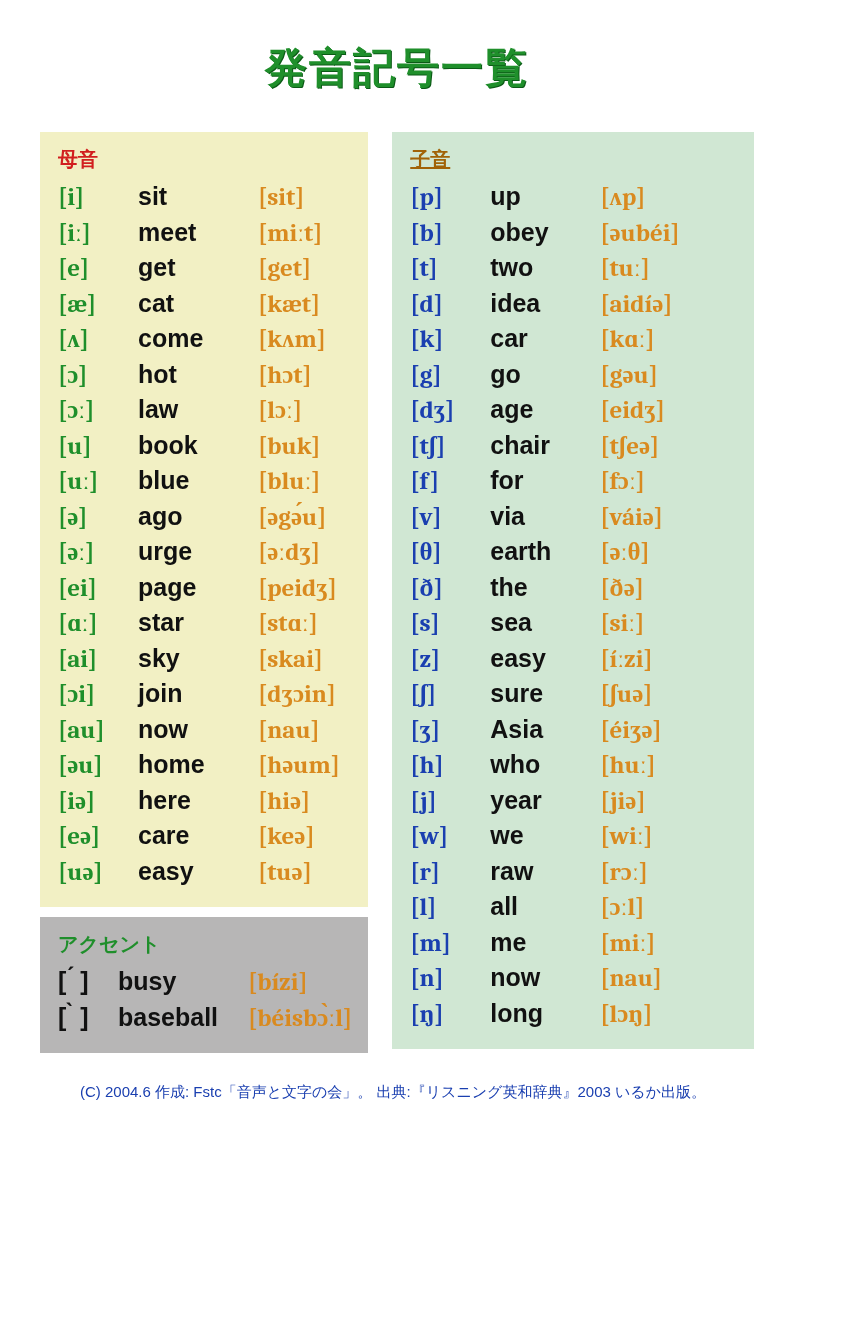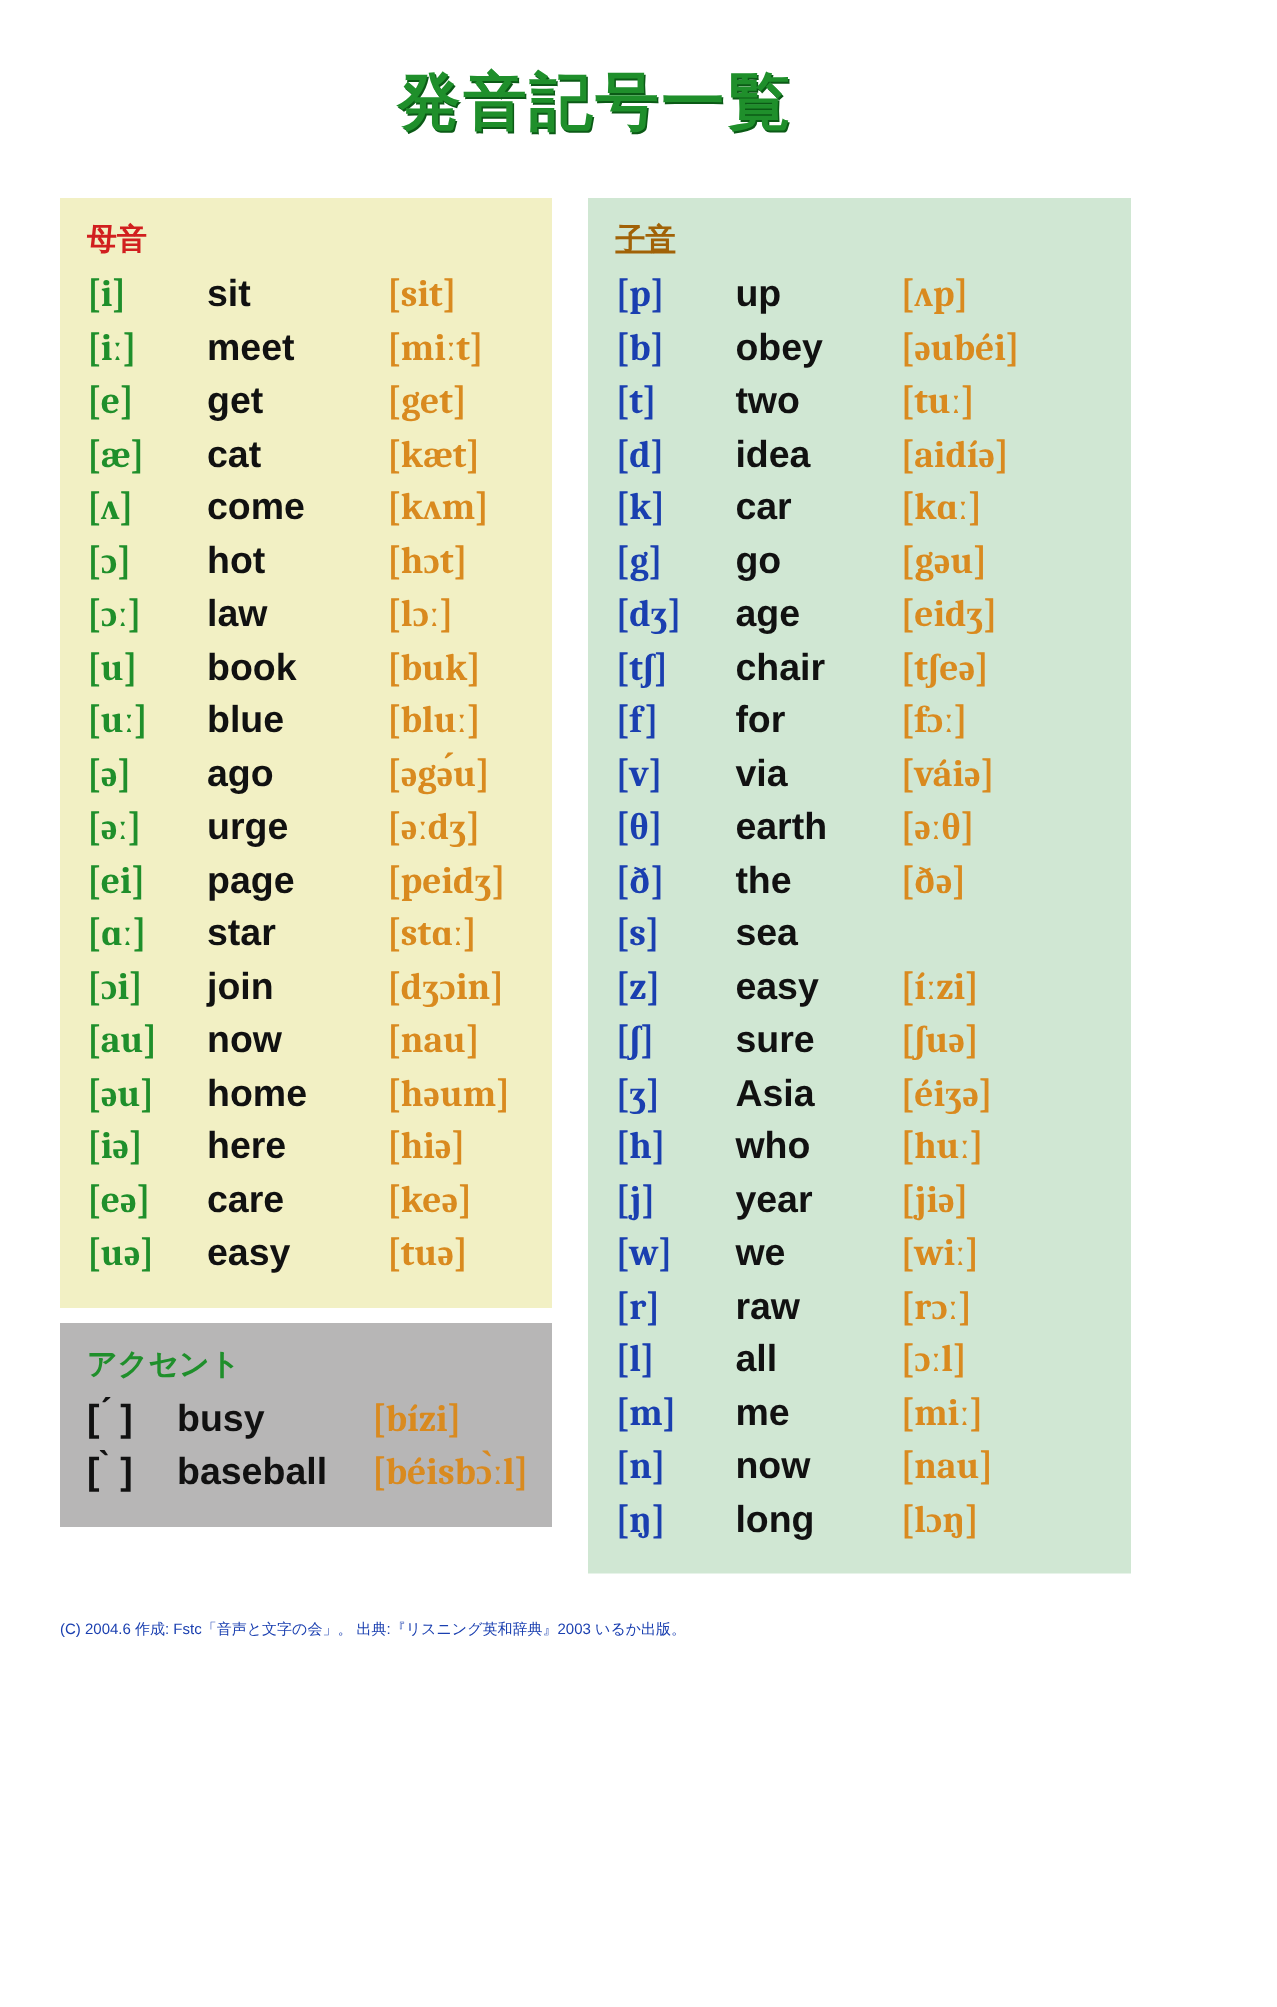--- a/index.html
+++ b/index.html
@@ -69,22 +69,22 @@
   }
   .row-acc {
     grid-template-columns: 60px 130px 1fr;
   }
   .sym-g  { color: #1f8f2b; font-family: "Cambria","Times New Roman",serif; }
   .sym-b  { color: #1a3fb0; font-family: "Cambria","Times New Roman",serif; }
   .word   { color: #111111; font-family: "Arial","Helvetica",sans-serif; font-weight: 800; }
   .pron   { color: #d98a1f; font-family: "Cambria","Times New Roman",serif; font-weight: 600; }
   .footer {
     margin-top: 30px;
-    text-align: left;
-    font-size: 10px;
+    text-align: center;
+    font-size: 15px;
     color: #1a3fb0;
     padding-right: 8px;
   }
 </style>
 </head>
 <body>
 
 <div class="page">
 
   <div class="title">発音記号一覧</div>
@@ -153,20 +153,25 @@
             </div>
             <div class="row">
               <span class="sym-g">[ei]</span>
               <span class="word">page</span>
               <span class="pron">[peidʒ]</span>
             </div>
             <div class="row">
               <span class="sym-g">[ɑː]</span>
               <span class="word">star</span>
               <span class="pron">[stɑː]</span>
+            </div>
+            <div class="row">
+              <span class="sym-g">[ai]</span>
+              <span class="word">sky</span>
+              <span class="pron">[skai]</span>
             </div>
             <div class="row">
               <span class="sym-g">[ɔi]</span>
               <span class="word">join</span>
               <span class="pron">[dʒɔin]</span>
             </div>
             <div class="row">
               <span class="sym-g">[au]</span>
               <span class="word">now</span>
               <span class="pron">[nau]</span>
@@ -271,20 +276,21 @@
             <span class="pron">[əːθ]</span>
           </div>
           <div class="row row-cons">
             <span class="sym-b">[ð]</span>
             <span class="word">the</span>
             <span class="pron">[ðə]</span>
           </div>
           <div class="row row-cons">
             <span class="sym-b">[s]</span>
             <span class="word">sea</span>
+            <span class="pron">[siː]</span>
           </div>
           <div class="row row-cons">
             <span class="sym-b">[z]</span>
             <span class="word">easy</span>
             <span class="pron">[íːzi]</span>
           </div>
           <div class="row row-cons">
             <span class="sym-b">[ʃ]</span>
             <span class="word">sure</span>
             <span class="pron">[ʃuə]</span>

